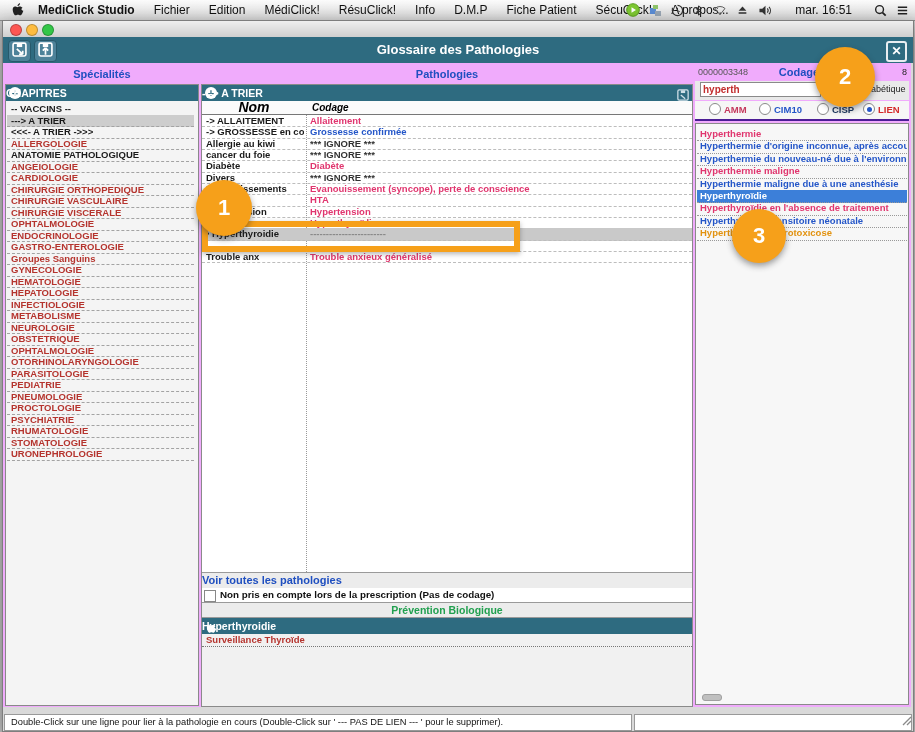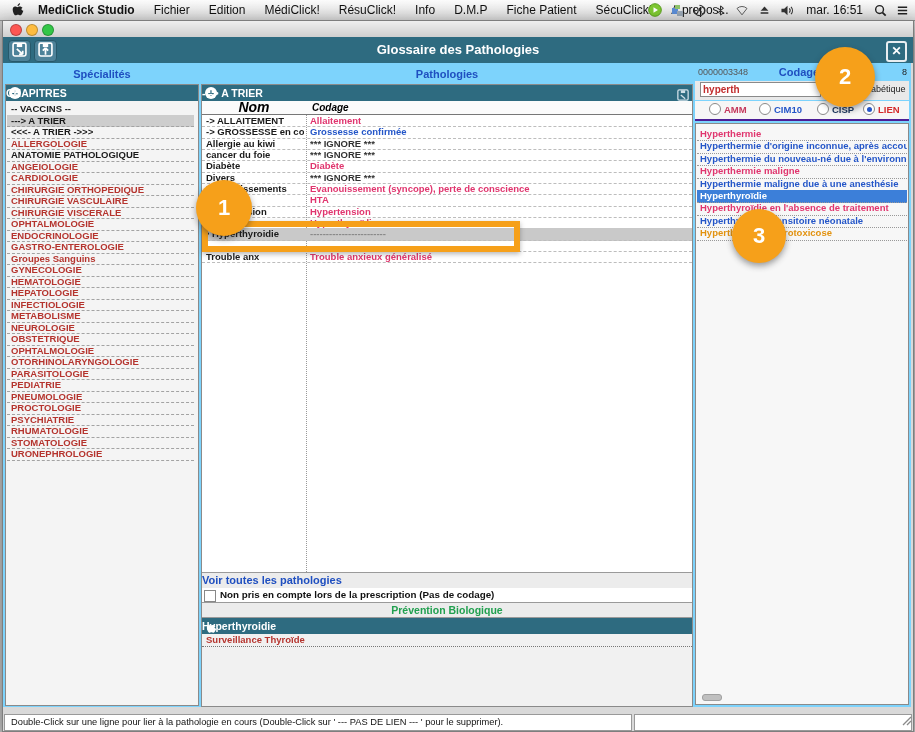--- a/index.html
+++ b/index.html
@@ -6,40 +6,40 @@
   .page{position:relative;width:915px;height:732px;overflow:hidden;font-family:"Liberation Sans",sans-serif;background:#c9c9c9;}
 
   
   .menubar{position:absolute;left:0;top:0;width:915px;height:20px;
     background:linear-gradient(#fbfbfb,#d8d8d8);border-bottom:1px solid #8f8f8f;
     display:flex;align-items:center;font-size:12px;color:#111;}
   .apple{margin:0 14px 0 12px;display:flex;align-items:center;}
   .mb-item{margin-right:19px;white-space:nowrap;}
   .mb-bold{font-weight:bold;}
   .menu-status{position:absolute;right:6px;top:0;height:20px;display:flex;align-items:center;gap:9px;}
-  .mb-clock{font-size:12px;color:#111;margin:0 2px;}
+  .mb-clock{font-size:12px;color:#111;margin:0 13px;}
   .sicon{display:flex;align-items:center;}
 
   
   .window{position:absolute;left:2px;top:20px;width:910px;height:710px;background:#d9d9d9;
     border:1px solid #7e7e7e;box-shadow:0 6px 18px rgba(0,0,0,.45);}
   .titlebar{position:absolute;left:0;top:0;right:0;height:16px;background:linear-gradient(#efefef,#cfcfcf);border-bottom:1px solid #a8a8a8;}
   .tl{position:absolute;top:3px;width:10px;height:10px;border-radius:50%;border:1px solid rgba(0,0,0,.25);}
   .tl-red{left:7px;background:#fc5753;} .tl-yellow{left:23px;background:#fdbc40;} .tl-green{left:39px;background:#33c748;}
 
   .header{position:absolute;left:0;top:16px;right:0;height:26px;background:#2E6B80;}
   .tbtn{position:absolute;top:3px;width:21px;height:20px;background:#4d8299;border:1px solid #27596b;border-radius:4px;
     display:flex;align-items:center;justify-content:center;}
   .tbtn1{left:5px;} .tbtn2{left:31px;}
   .win-title{position:absolute;left:0;right:0;top:0;height:26px;line-height:26px;text-align:center;
     color:#fff;font-weight:bold;font-size:13px;}
   .close-btn{position:absolute;right:6px;top:4px;width:17px;height:17px;border:2px solid #e9eef1;border-radius:3px;
     color:#fff;font-weight:bold;font-size:12px;line-height:16px;text-align:center;background:#2E6B80;}
 
-  .content{position:absolute;left:0;top:42px;width:908px;height:644px;background:#7dd3fc;}
+  .content{position:absolute;left:0;top:42px;width:908px;height:644px;background:#f0abfc;}
   .pane-title{position:absolute;left:0;right:0;top:2px;height:18px;line-height:18px;text-align:center;
     color:#1F4FC0;font-weight:bold;font-size:11px;}
 
   
   .panel-left{position:absolute;left:2px;top:0;width:194px;height:644px;}
   .left-box{position:absolute;left:0;right:0;top:21px;bottom:1px;background:#f4f4f4;border:1px solid #8a8a8a;}
   .teal-bar{position:relative;height:16px;background:#2E6B80;color:#fff;font-weight:bold;}
   .teal-bar .bar-label{position:absolute;left:0;right:0;top:0;height:16px;line-height:16px;text-align:left;font-size:10.5px;}
   .plus-badge{position:absolute;left:3px;top:2px;width:12px;height:12px;border-radius:50%;background:#fff;color:#2E6B80;
     font-weight:bold;font-size:11px;line-height:12px;text-align:center;}

